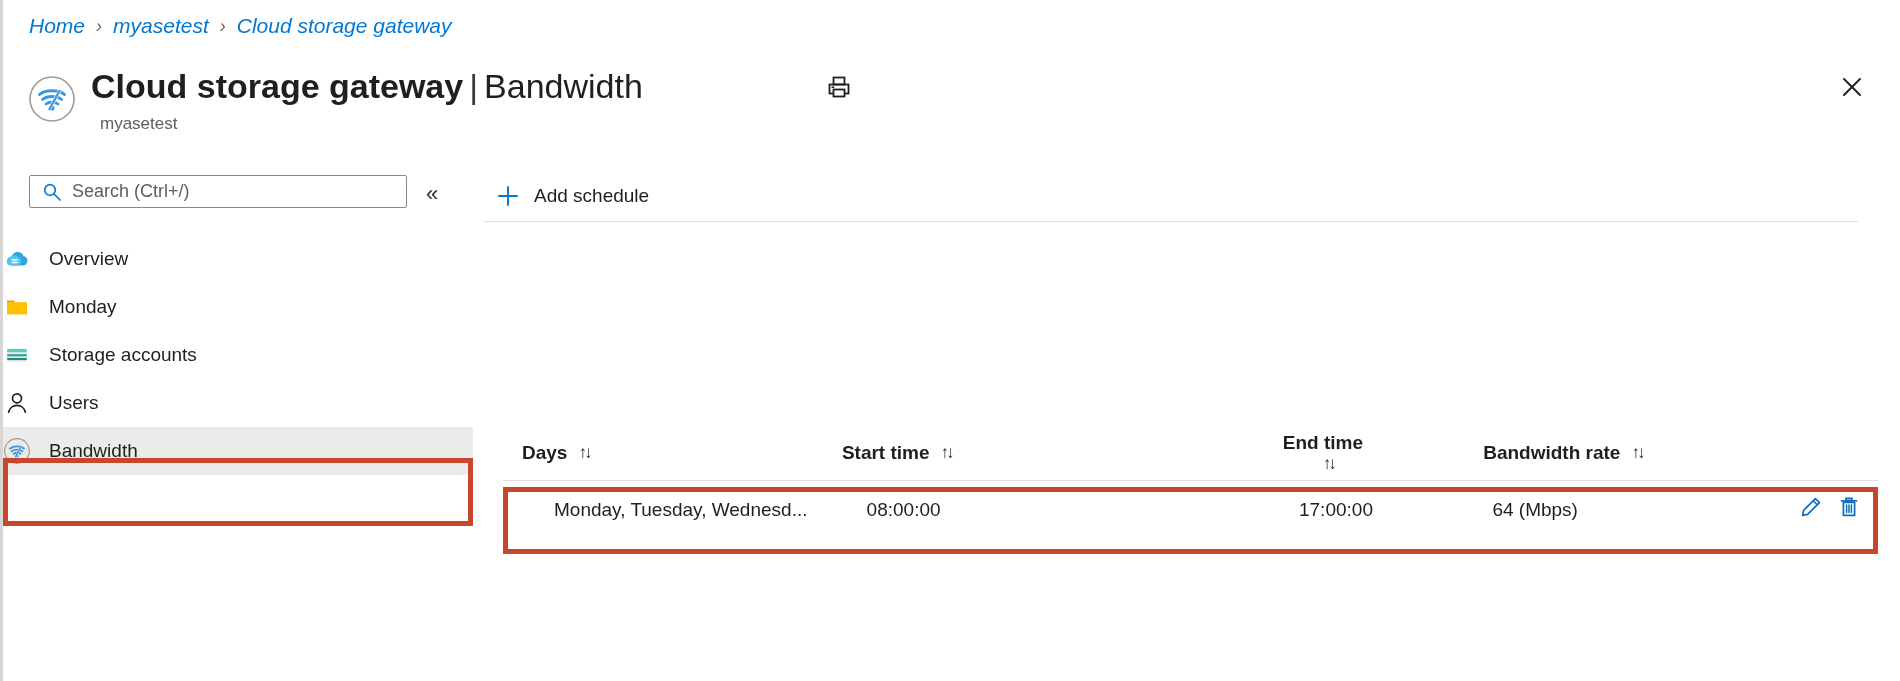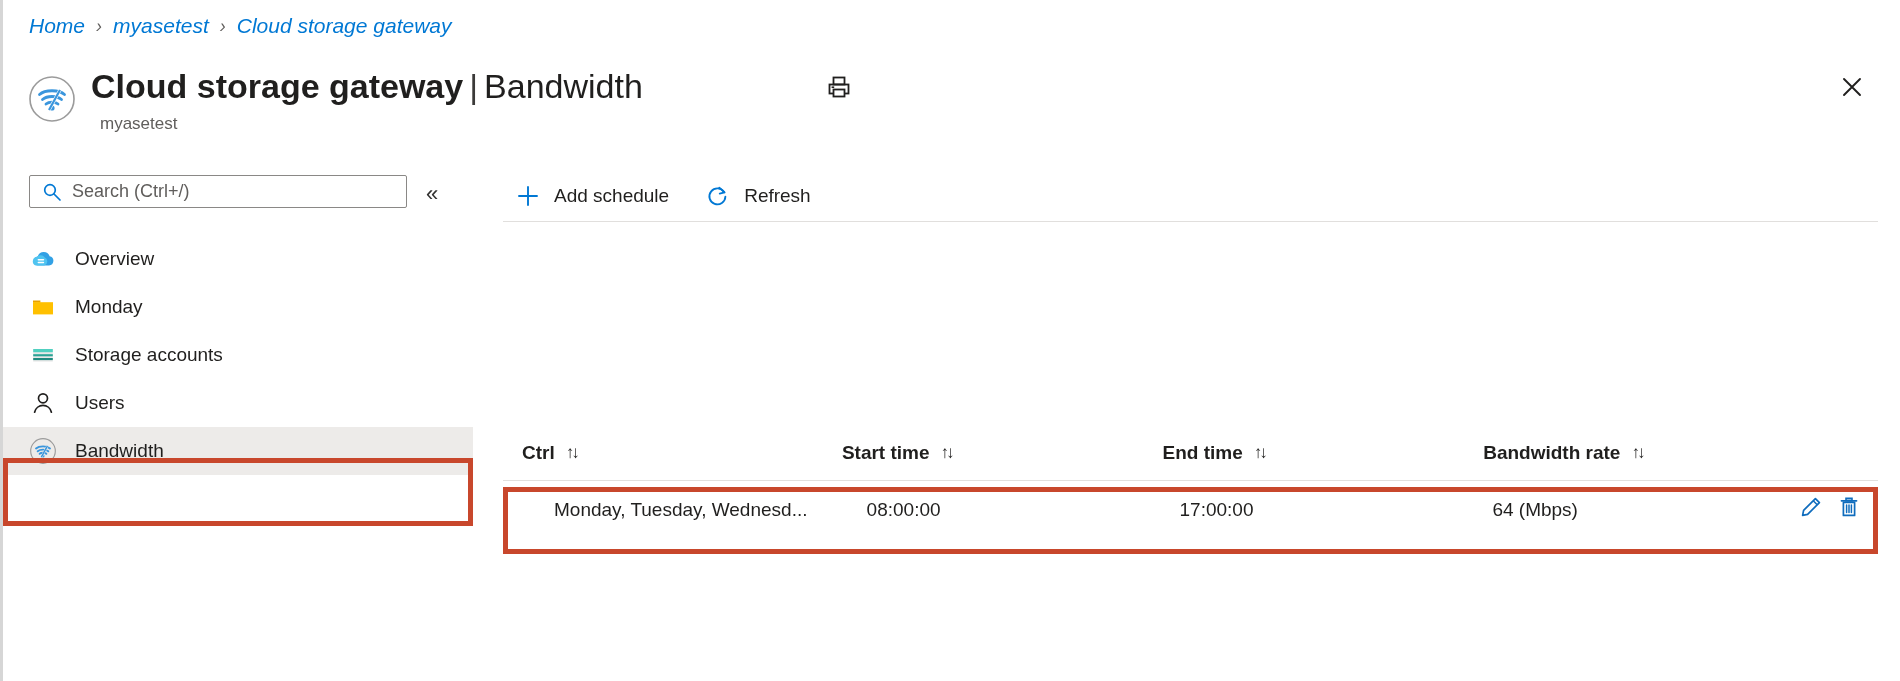--- a/index.html
+++ b/index.html
@@ -150,21 +150,20 @@
     position: absolute;
     left: 0;
     top: 235px;
     width: 470px;
   }
   .nav-item {
     position: relative;
     height: 48px;
     display: flex;
     align-items: center;
-    padding-left: 26px;
     box-sizing: border-box;
     cursor: pointer;
     font-size: 19px;
     color: #201f1e;
   }
   .nav-item .ico {
     width: 28px;
     height: 28px;
     margin-right: 18px;
     display: flex;
@@ -182,21 +181,21 @@
     border: 5px solid #c8472c;
     box-sizing: border-box;
     pointer-events: none;
   }
   #annot-nav { left: 0px;   top: 458px; width: 470px;  height: 68px; }
   #annot-row { left: 500px; top: 487px; width: 1375px; height: 67px; }
 
   
   .cmdbar {
     position: absolute;
-    left: 500px;
+    left: 480px;
     top: 170px;
     width: 1375px;
     height: 52px;
     display: flex;
     align-items: center;
     border-bottom: 1px solid #e1dfdd;
     box-sizing: border-box;
   }
   .cmd {
     display: flex;
@@ -280,21 +279,21 @@
     font-size: 19px;
     color: #201f1e;
     background: #fff;
     box-sizing: border-box;
     padding-left: 32px;
   }
   .td { display: flex; align-items: center; white-space: nowrap; overflow: hidden; }
 
   .c-days  { width: 325px; padding-left: 19px; box-sizing: border-box; }
   .c-start { width: 325px; box-sizing: border-box; margin-left: 18px; }
-  .c-end   { width: 325px; box-sizing: border-box; }
+  .c-end   { width: 325px; box-sizing: border-box; flex-direction: column; }
   .c-rate  { width: 300px; box-sizing: border-box; }
   .c-act   { width: 100px; box-sizing: border-box; display: flex; align-items: center; justify-content: flex-end; padding-right: 12px; }
 
   .row-action {
     width: 34px;
     height: 34px;
     display: flex;
     align-items: center;
     justify-content: center;
     cursor: pointer;
@@ -431,37 +430,28 @@
 
   <div class="cmdbar">
     <div class="cmd">
       <span class="glyph">
         <svg width="24" height="24" viewBox="0 0 24 24">
           <path d="M12 3 V21 M3 12 H21" stroke="#0078d4" stroke-width="1.9" stroke-linecap="round"></path>
         </svg>
       </span>
       <span>Add schedule</span>
     </div>
-    <div class="cmd">
-      <span class="glyph">
-        <svg width="24" height="24" viewBox="0 0 24 24">
-          <path d="M18.2 8.2 A8 8 0 1 0 19.4 12.6" fill="none" stroke="#0078d4" stroke-width="1.8" stroke-linecap="round"></path>
-          <path d="M13.3 3.6 L18.6 8.4 L13.7 9.6" fill="none" stroke="#0078d4" stroke-width="1.8" stroke-linecap="round" stroke-linejoin="round"></path>
-        </svg>
-      </span>
-      <span>Refresh</span>
-    </div>
   </div>
 
 
   <div class="table">
 
     <div class="thead">
       <div class="th c-days">
-        <span>Ctrl</span>
+        <span>Days</span>
         <span class="sort">↑↓</span>
       </div>
       <div class="th c-start">
         <span>Start time</span>
         <span class="sort">↑↓</span>
       </div>
       <div class="th c-end">
         <span>End time</span>
         <span class="sort">↑↓</span>
       </div>

